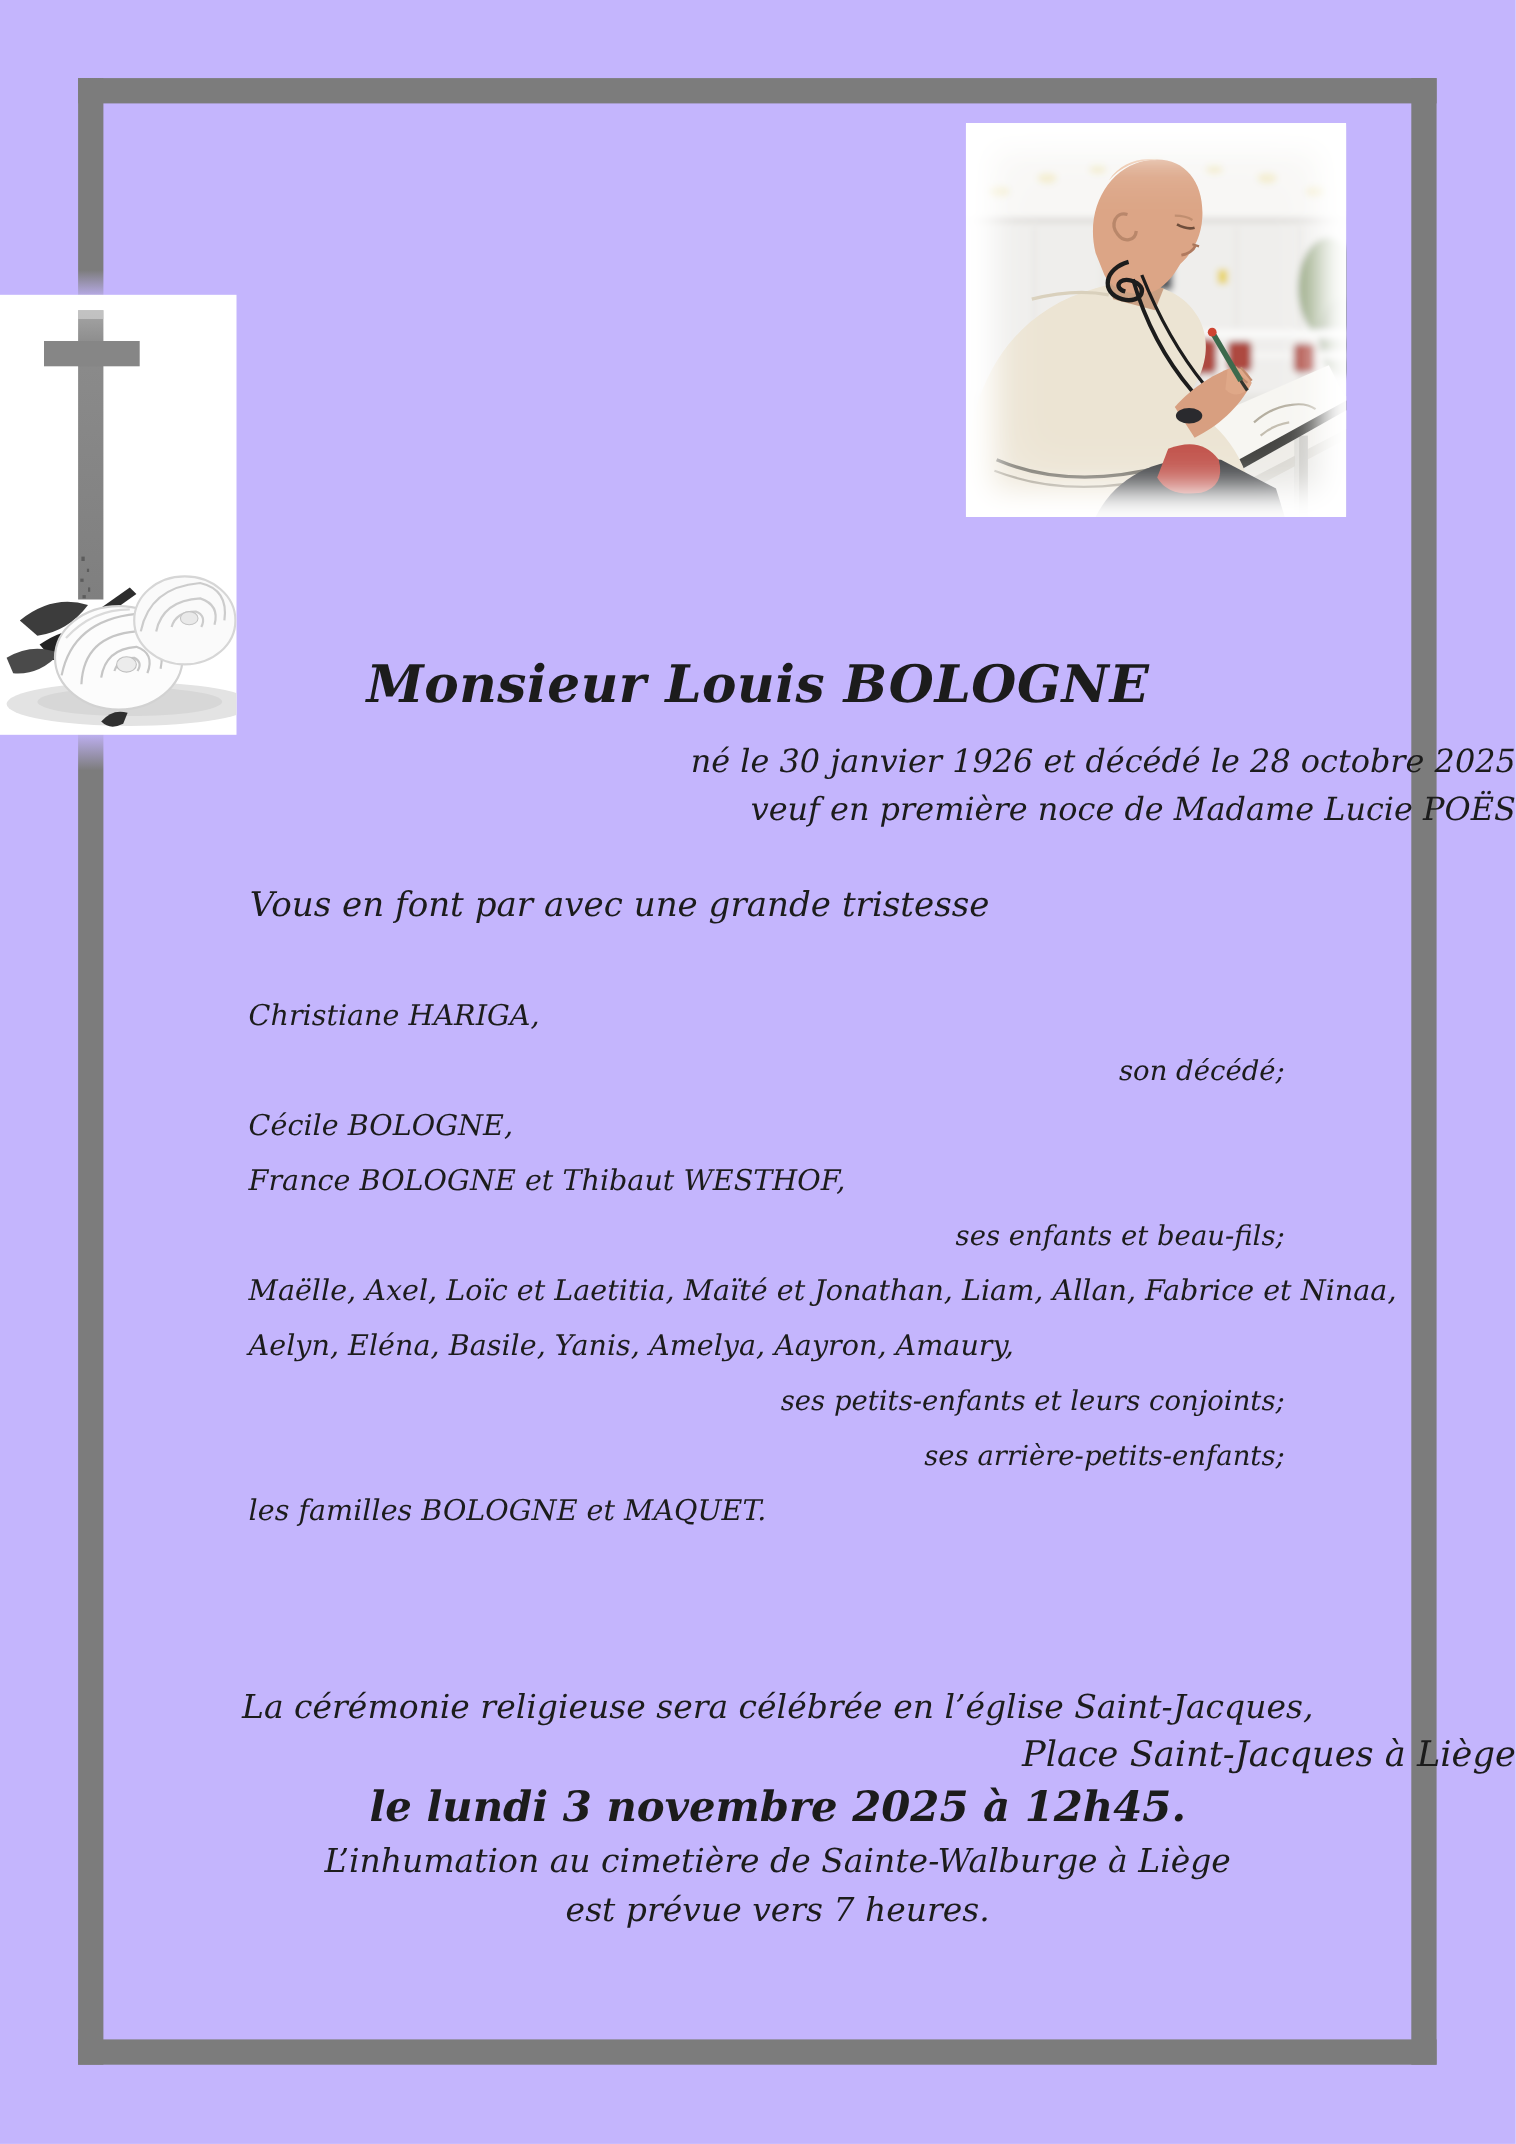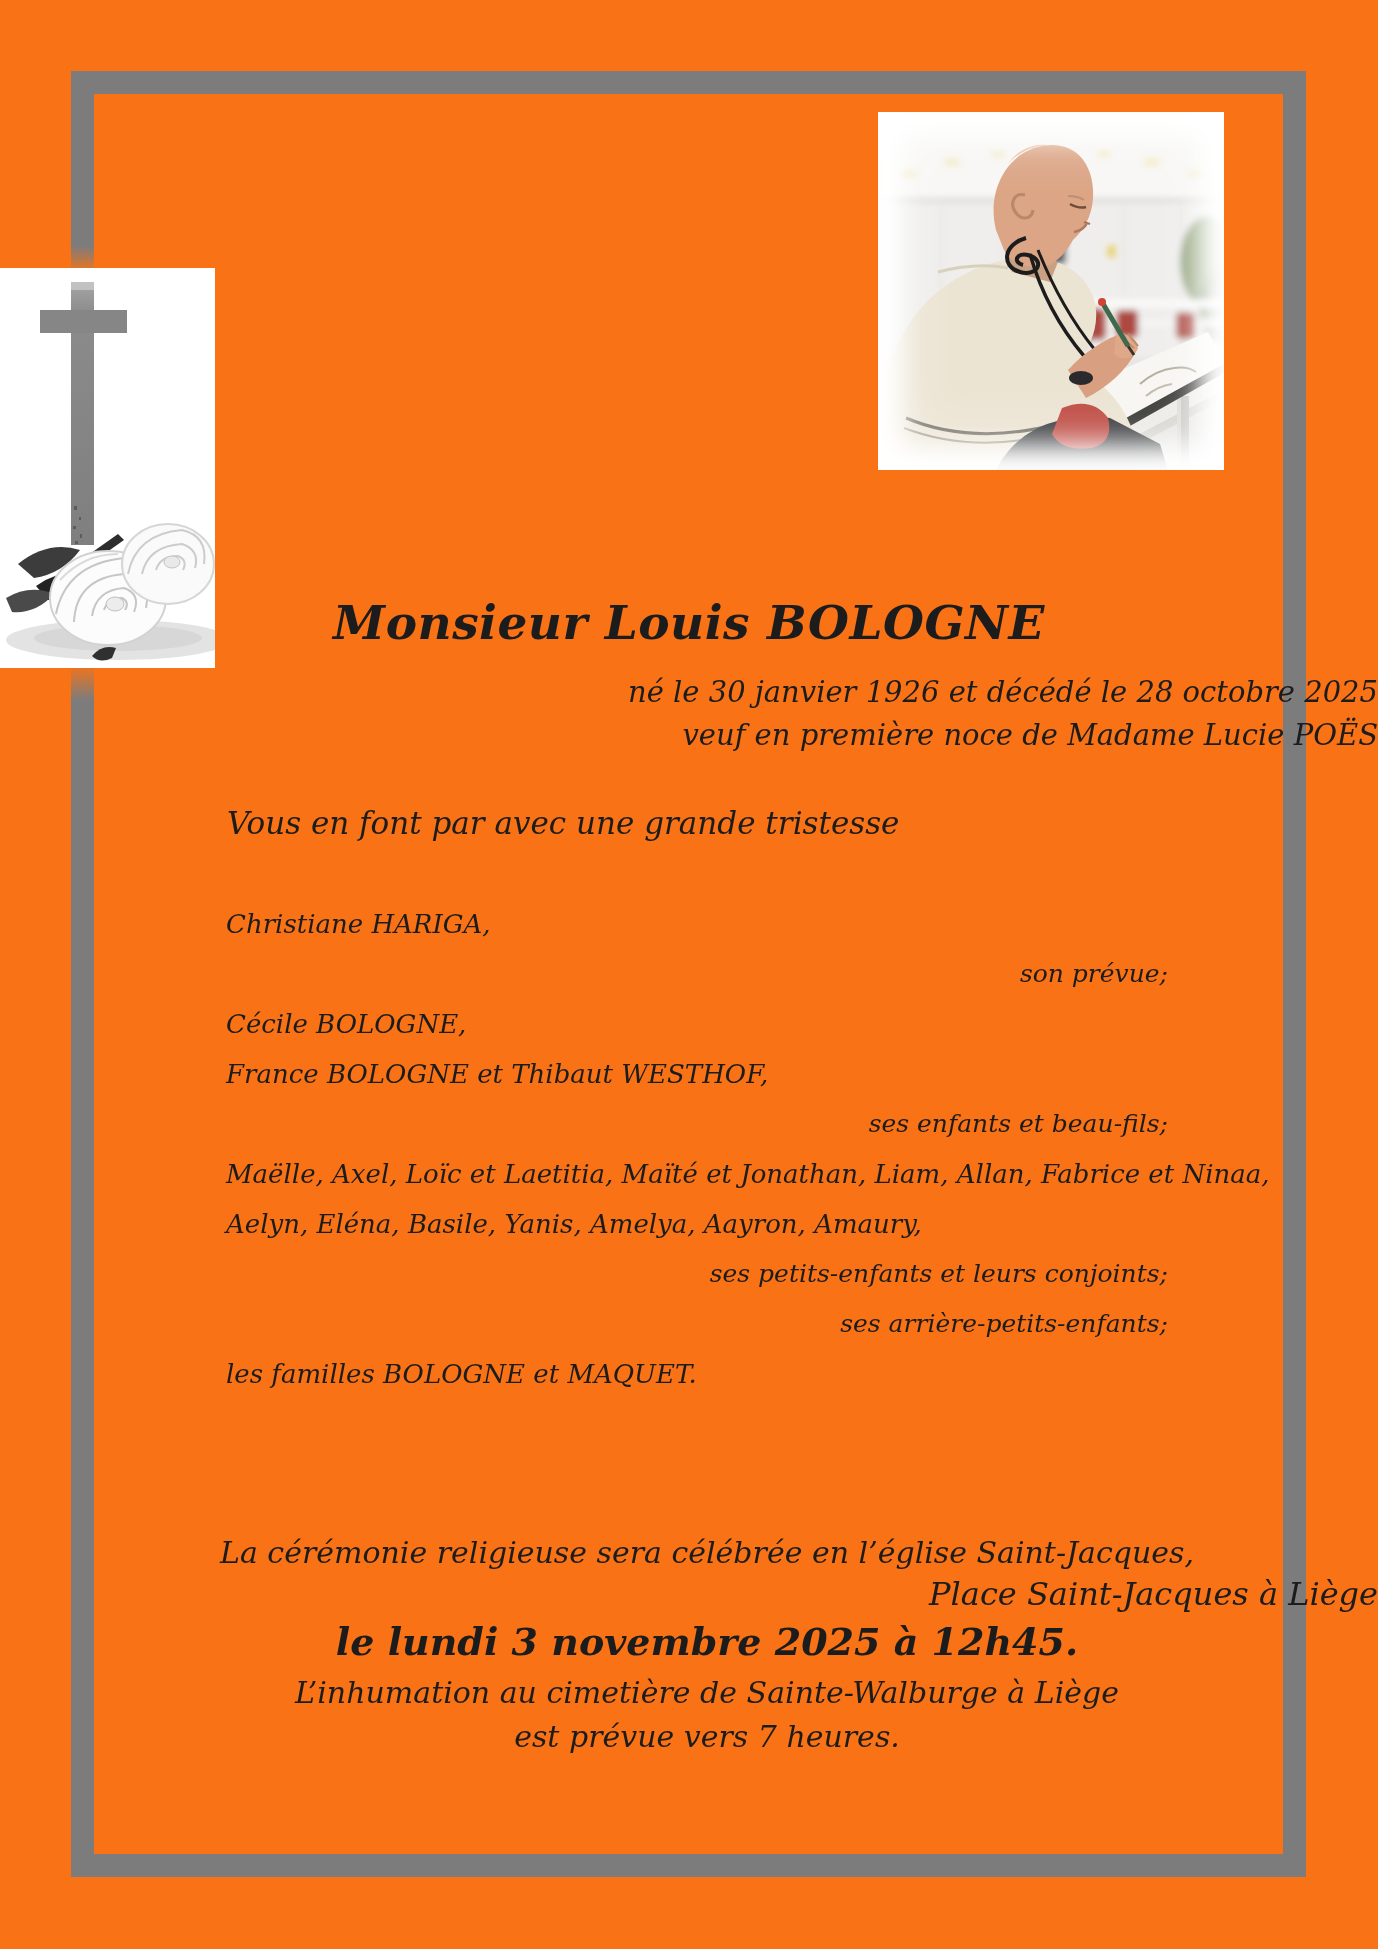--- a/index.html
+++ b/index.html
@@ -1,17 +1,17 @@
 <!DOCTYPE html>
 <html><head>
 <meta charset="utf-8">
 <style>
   html,body { margin:0; padding:0; background:#ffffff; }
   .page {
-    position:relative; width:1378px; height:1949px; background:#f97316;
+    position:relative; width:1378px; height:1949px; background:#c4b5fd;
     overflow:hidden; color:#1c1c1c;
     font-family:"DejaVu Serif","Liberation Serif",serif;
     font-style:italic;
   }
   
   .frame-bar { position:absolute; background:#7c7c7c; }
   .frame-top    { left:71px;  top:71px;   width:1235px; height:23px; }
   .frame-bottom { left:71px;  top:1854px; width:1235px; height:23px; }
   .frame-right  { left:1283px;top:71px;   width:23px;  height:1806px; }
   .frame-left-top {
@@ -222,21 +222,21 @@
   <div class="title-block">Monsieur Louis BOLOGNE</div>
   <div class="subtitle-block">
     <div>né le 30 janvier 1926 et décédé le 28 octobre 2025</div>
     <div>veuf en première noce de Madame Lucie POËS</div>
   </div>
 
   <div class="intro-line">Vous en font par avec une grande tristesse</div>
 
   <div class="family-block">
     <div class="row names">Christiane HARIGA,</div>
-    <div class="row relation">son prévue;</div>
+    <div class="row relation">son décédé;</div>
     <div class="row names">Cécile BOLOGNE,</div>
     <div class="row names">France BOLOGNE et Thibaut WESTHOF,</div>
     <div class="row relation">ses enfants et beau-fils;</div>
     <div class="row names">Maëlle, Axel, Loïc et Laetitia, Maïté et Jonathan, Liam, Allan, Fabrice et Ninaa,</div>
     <div class="row names">Aelyn, Eléna, Basile, Yanis, Amelya, Aayron, Amaury,</div>
     <div class="row relation">ses petits-enfants et leurs conjoints;</div>
     <div class="row relation">ses arrière-petits-enfants;</div>
     <div class="row names">les familles BOLOGNE et MAQUET.</div>
   </div>
 

